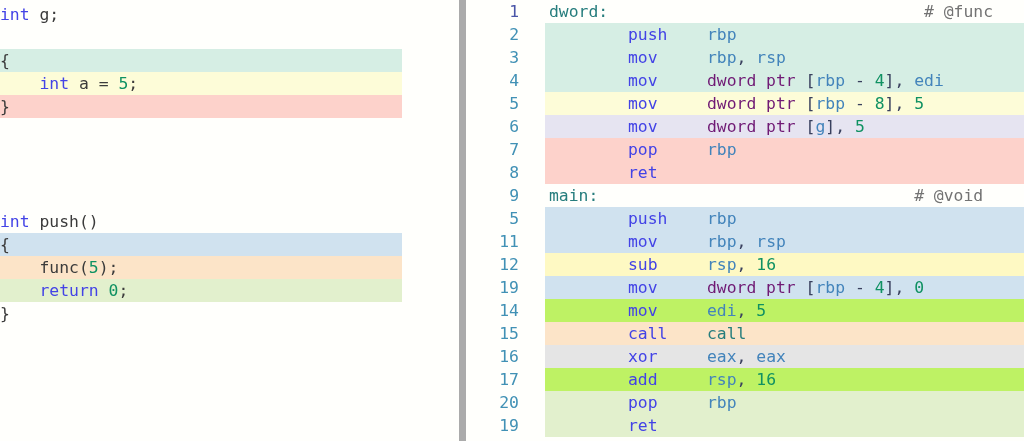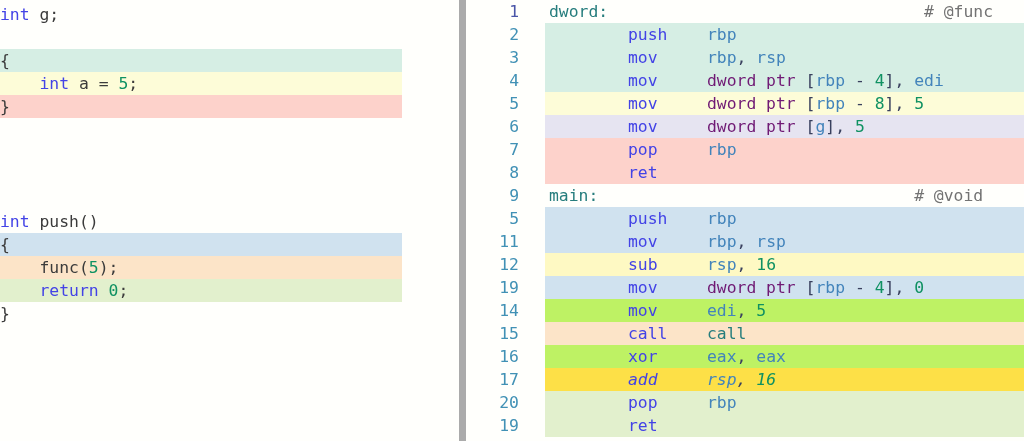--- a/index.html
+++ b/index.html
@@ -127,26 +127,26 @@
         <div class="asm-content" style="background: #bef264;"><span class="tok-plain">        </span><span class="tok-opcode">mov</span><span class="tok-plain">     </span><span class="tok-register">edi</span><span class="tok-punct">,</span><span class="tok-plain"> </span><span class="tok-number">5</span></div>
       </div>
       <div class="asm-line">
         <span class="asm-ln">15</span>
         <span class="asm-gap"></span>
         <div class="asm-content" style="background: rgb(252, 228, 200);"><span class="tok-plain">        </span><span class="tok-opcode">call</span><span class="tok-plain">    </span><span class="tok-label">call</span></div>
       </div>
       <div class="asm-line">
         <span class="asm-ln">16</span>
         <span class="asm-gap"></span>
-        <div class="asm-content" style="background: #bef264;"><span class="tok-plain">        </span><span class="tok-opcode">xor</span><span class="tok-plain">     </span><span class="tok-register">eax</span><span class="tok-punct">,</span><span class="tok-plain"> </span><span class="tok-register">eax</span></div>
+        <div class="asm-content" style="background: #e5e5e5;"><span class="tok-plain">        </span><span class="tok-opcode">xor</span><span class="tok-plain">     </span><span class="tok-register">eax</span><span class="tok-punct">,</span><span class="tok-plain"> </span><span class="tok-register">eax</span></div>
       </div>
       <div class="asm-line">
         <span class="asm-ln">17</span>
         <span class="asm-gap"></span>
-        <div class="asm-content" style="background: #fde047; font-style: italic;"><span class="tok-plain">        </span><span class="tok-opcode">add</span><span class="tok-plain">     </span><span class="tok-register">rsp</span><span class="tok-punct">,</span><span class="tok-plain"> </span><span class="tok-number">16</span></div>
+        <div class="asm-content" style="background: #bef264;"><span class="tok-plain">        </span><span class="tok-opcode">add</span><span class="tok-plain">     </span><span class="tok-register">rsp</span><span class="tok-punct">,</span><span class="tok-plain"> </span><span class="tok-number">16</span></div>
       </div>
       <div class="asm-line">
         <span class="asm-ln">20</span>
         <span class="asm-gap"></span>
         <div class="asm-content" style="background: rgb(226, 240, 205);"><span class="tok-plain">        </span><span class="tok-opcode">pop</span><span class="tok-plain">     </span><span class="tok-register">rbp</span></div>
       </div>
       <div class="asm-line">
         <span class="asm-ln">19</span>
         <span class="asm-gap"></span>
         <div class="asm-content" style="background: rgb(226, 240, 205);"><span class="tok-plain">        </span><span class="tok-opcode">ret</span></div>

